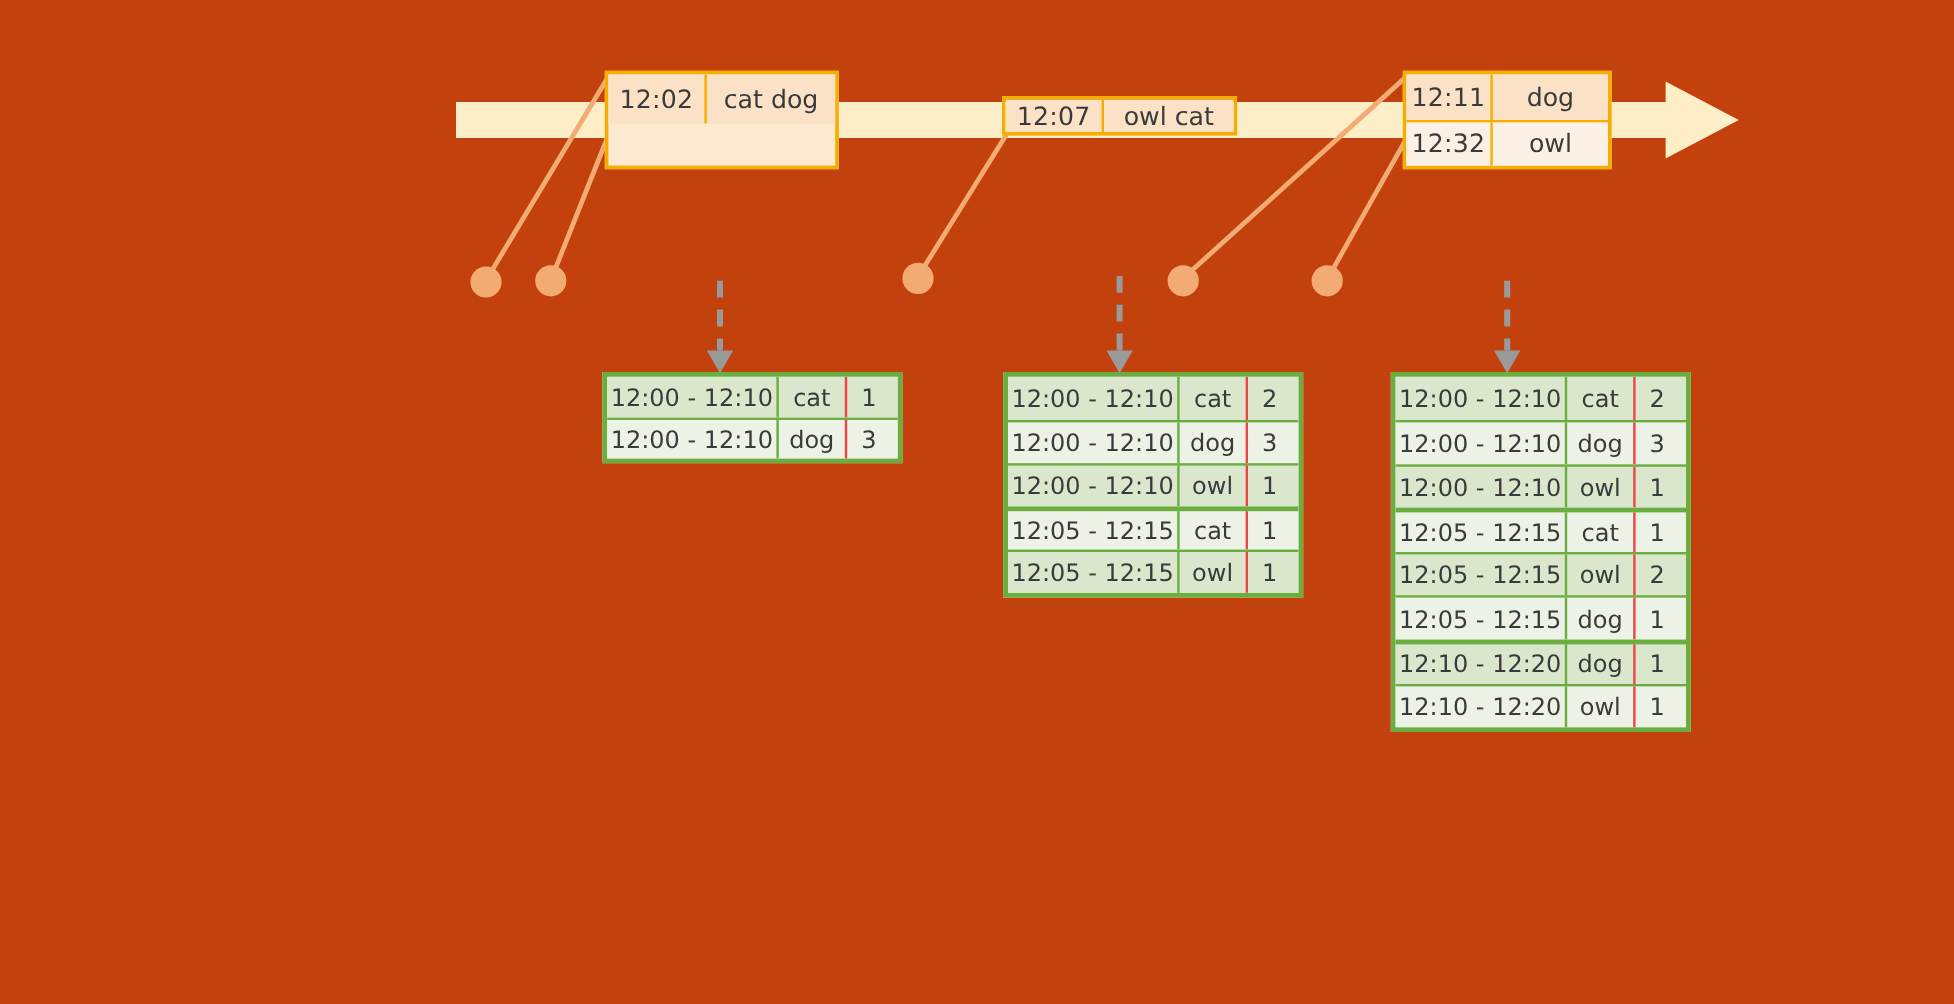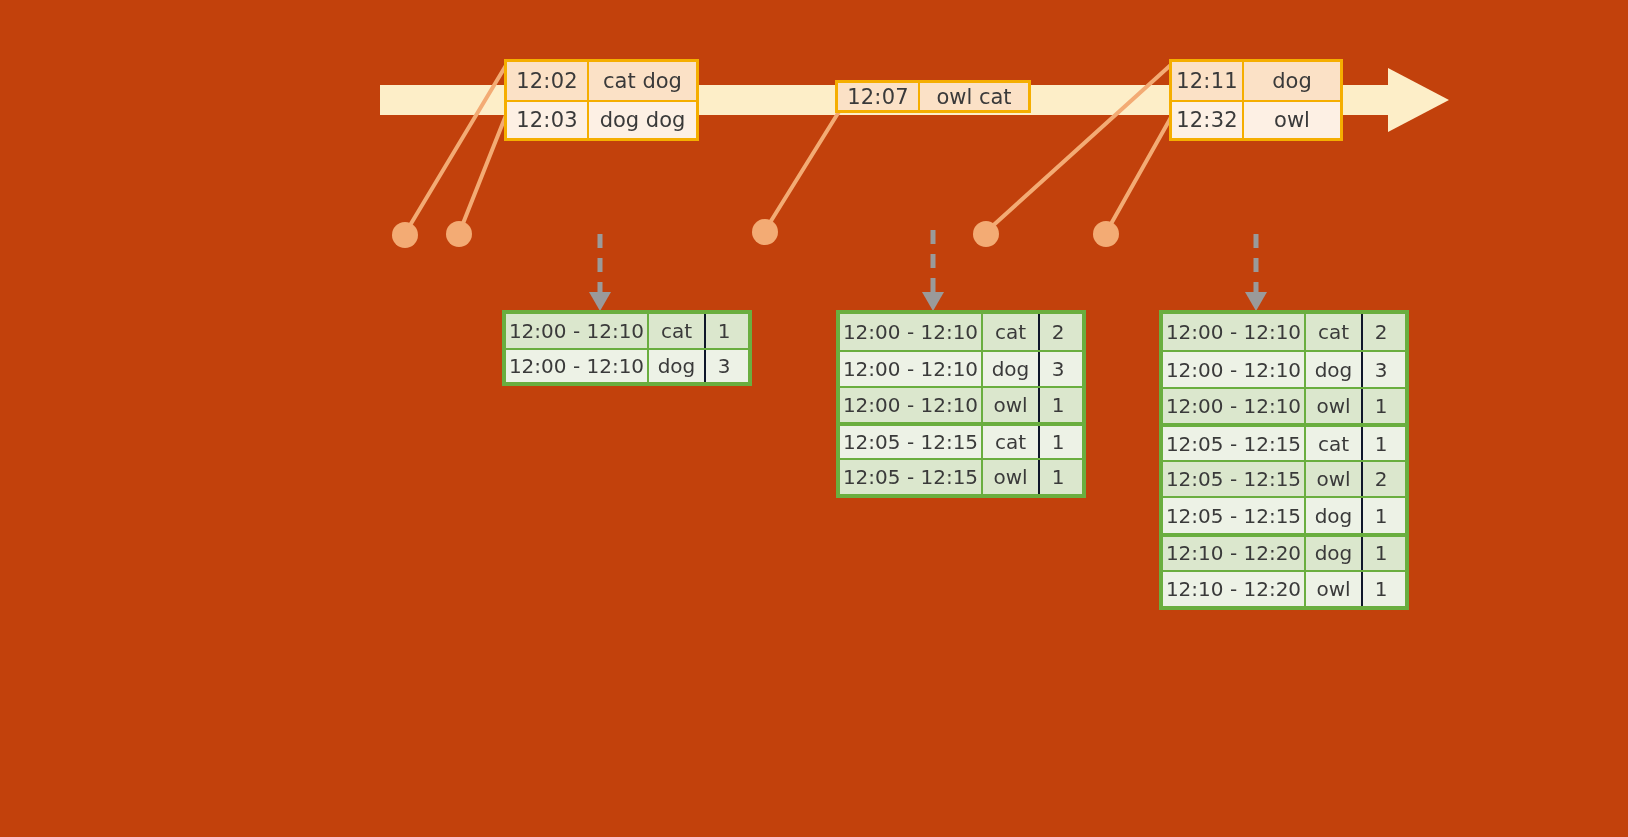--- a/index.html
+++ b/index.html
@@ -103,21 +103,21 @@
     border-right: 2px solid #6aae3f;
     display: flex;
     align-items: center;
     justify-content: center;
     color: #3a3a3a;
     font-size: 20px;
     white-space: nowrap;
   }
   .rt-key {
     box-sizing: border-box;
-    border-right: 2px solid #0f172a;
+    border-right: 2px solid #ef4444;
     display: flex;
     align-items: center;
     justify-content: center;
     color: #3a3a3a;
     font-size: 20px;
   }
   .rt-cnt {
     box-sizing: border-box;
     display: flex;
     align-items: center;
@@ -163,24 +163,20 @@
       <polygon points="922,292 944,292 933,311"></polygon>
       <polygon points="1245,292 1267,292 1256,311"></polygon>
     </g>
   </svg>
 
   <div class="event-box" style="left:504px; top:59px; width:195px; height:82px;">
     <div class="event-row shade-a" style="height:41px;">
       <div class="event-time" style="width:82px;">12:02</div>
       <div class="event-words" style="width:107px;">cat dog</div>
     </div>
-    <div class="event-row shade-b" style="height:41px;">
-      <div class="event-time" style="width:82px;">12:03</div>
-      <div class="event-words" style="width:107px;">dog dog</div>
-    </div>
   </div>
 
   <div class="event-box" style="left:835px; top:80px; width:196px; height:33px;">
     <div class="event-row shade-a" style="height:37px;">
       <div class="event-time" style="width:82px;">12:07</div>
       <div class="event-words" style="width:108px;">owl cat</div>
     </div>
   </div>
 
   <div class="event-box" style="left:1169px; top:59px; width:174px; height:82px;">

